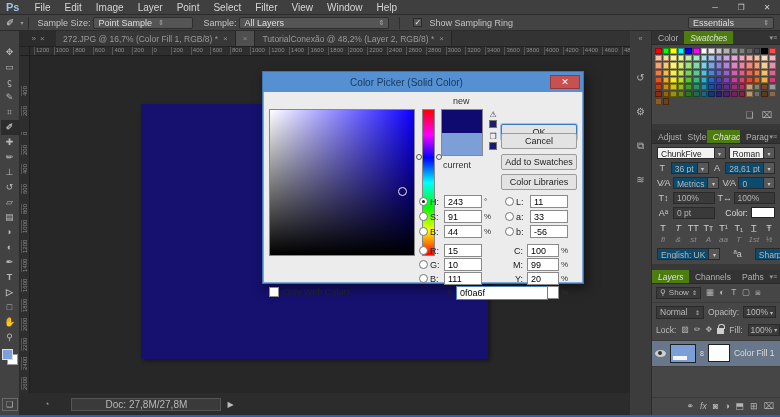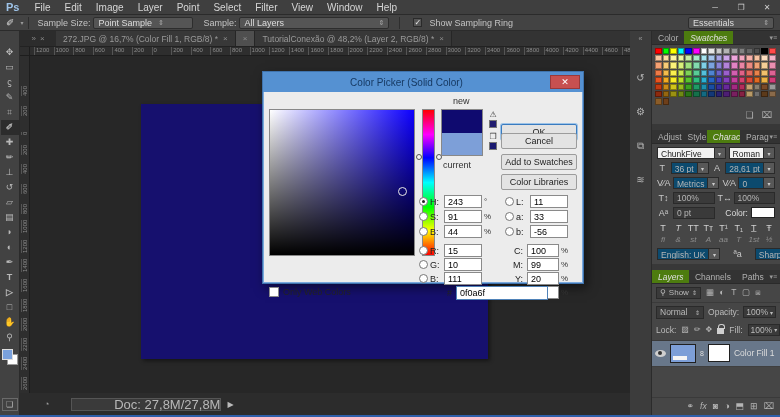--- a/index.html
+++ b/index.html
@@ -44,21 +44,21 @@
   .hruler { position:absolute; left:10px; top:16px; width:600px; height:9px; background:#2e2e2e; border-bottom:1px solid #1d1d1d; overflow:hidden; }
   .hruler span { position:absolute; top:0; font-size:6px; color:#8b8b8b; border-left:1px solid #555; padding-left:1px; height:9px; }
   .ruler-corner { position:absolute; left:0; top:16px; width:10px; height:9px; background:#2e2e2e; border-right:1px solid #1d1d1d; border-bottom:1px solid #1d1d1d; }
   .vruler { position:absolute; left:0; top:25px; width:10px; height:337px; background:#2e2e2e; border-right:1px solid #1d1d1d; overflow:hidden; }
   .vruler span { position:absolute; left:1px; font-size:6px; color:#8b8b8b; transform:rotate(-90deg); transform-origin:left top; border-top:1px solid #555; }
   .canvas { position:absolute; left:121px; top:73px; width:347px; height:255px; box-shadow:2px 2px 4px rgba(0,0,0,.45); }
 
   
   .statusbar { position:absolute; left:0; bottom:0; width:610px; height:22px; background:#2c2c2c; display:flex; align-items:center; }
   .status-icon { color:#9a9a9a; font-size:9px; margin-left:24px; }
-  .doc-field { margin-left:22px; width:150px; height:13px; background:#3a3a3a; border:1px solid #555; color:#b8b8b8; font-size:13px; text-align:right; line-height:12px; }
+  .doc-field { margin-left:22px; width:150px; height:13px; background:#3a3a3a; border:1px solid #555; color:#b8b8b8; font-size:10px; text-align:center; line-height:12px; }
   .status-arrow { color:#bbb; font-size:8px; margin-left:6px; }
 
   .bottom-strip { position:absolute; left:0; bottom:0; width:780px; height:2px; background:#2f5faa; z-index:9; }
 
   
   .dialog { position:absolute; left:262px; top:71px; width:322px; height:213px; background:#ececec; border:1px solid #3f73ad; box-shadow:0 0 0 1px #7aa9dd inset, 3px 4px 10px rgba(0,0,0,.5); z-index:20; color:#222; }
   .dialog-title { height:20px; background:#5591d2; display:flex; align-items:center; }
   .dialog-title-text { flex:1; text-align:center; font-size:10px; color:#173a63; }
   .dialog-close { width:30px; height:14px; background:#c75050; color:#fff; font-size:9px; line-height:13px; text-align:center; margin-right:3px; border:1px solid #99393b; }
   .dlg-body { position:relative; width:100%; height:193px; font-size:9px; }

